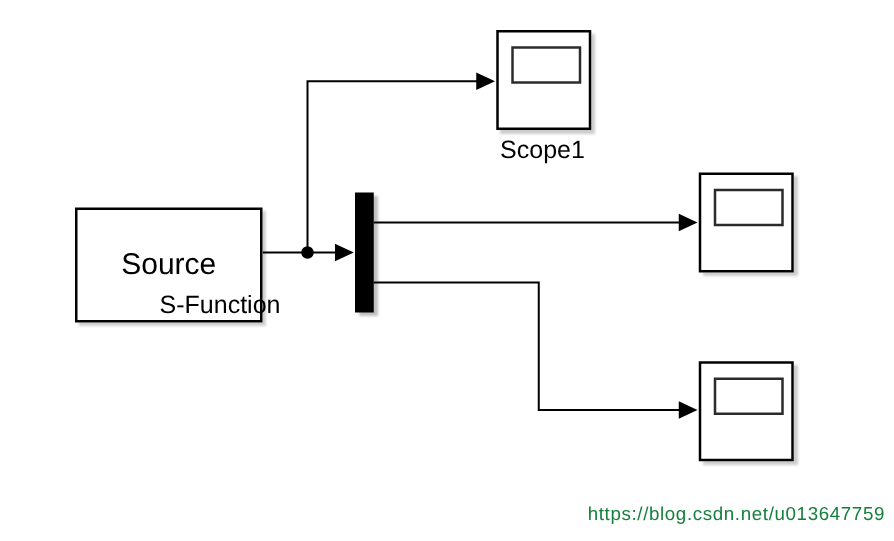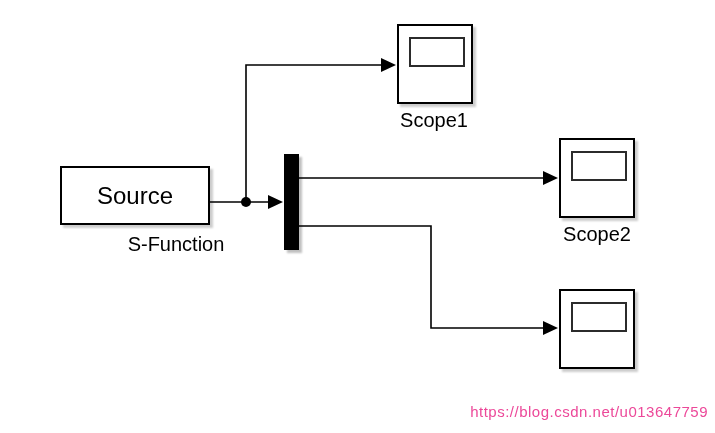--- a/index.html
+++ b/index.html
@@ -32,21 +32,21 @@
 
   .block {
     position: absolute;
     background: #ffffff;
     border: 2px solid #000000;
     box-shadow: 3px 3px 2px rgba(0,0,0,0.20);
     box-sizing: border-box;
   }
   .source-block {
     left: 60px; top: 166px;
-    width: 150px; height: 59px;
+    width: 150px; height: 92px;
     display: flex;
     align-items: center;
     justify-content: center;
     font-size: 24px;
     color: #000000;
   }
   .scope-block {
     left: 0; top: 0;
     width: 76px; height: 80px;
   }
@@ -76,21 +76,21 @@
     white-space: nowrap;
   }
   #label-sfunction { left: 135px; top: 233px; margin-left: 41px; }
   #label-scope1    { left: 434px; top: 109px; }
   #label-scope2    { left: 597px; top: 223px; }
   #label-scope3    { left: 597px; top: 374px; }
   .watermark {
     position: absolute;
     right: 7px; top: 403px;
     font-size: 15px;
-    color: #ec4899;
+    color: #15803d;
     letter-spacing: 0.5px;
     white-space: nowrap;
   }
 </style>
 </head>
 <body>
 
 <div class="canvas">
 
   <svg class="wires" viewBox="0 0 715 433" xmlns="http://www.w3.org/2000/svg">
@@ -118,21 +118,20 @@
   <div class="demux-block"></div>
 
   <div class="block scope-block" id="scope1">
     <div class="scope-screen"></div>
   </div>
   <div class="block-name" id="label-scope1">Scope1</div>
 
   <div class="block scope-block" id="scope2">
     <div class="scope-screen"></div>
   </div>
-  <div class="block-name" id="label-scope2">Scope2</div>
 
   <div class="block scope-block" id="scope3">
     <div class="scope-screen"></div>
   </div>
 
   <div class="watermark">https://blog.csdn.net/u013647759</div>
 
 </div>
 
 </body></html>

